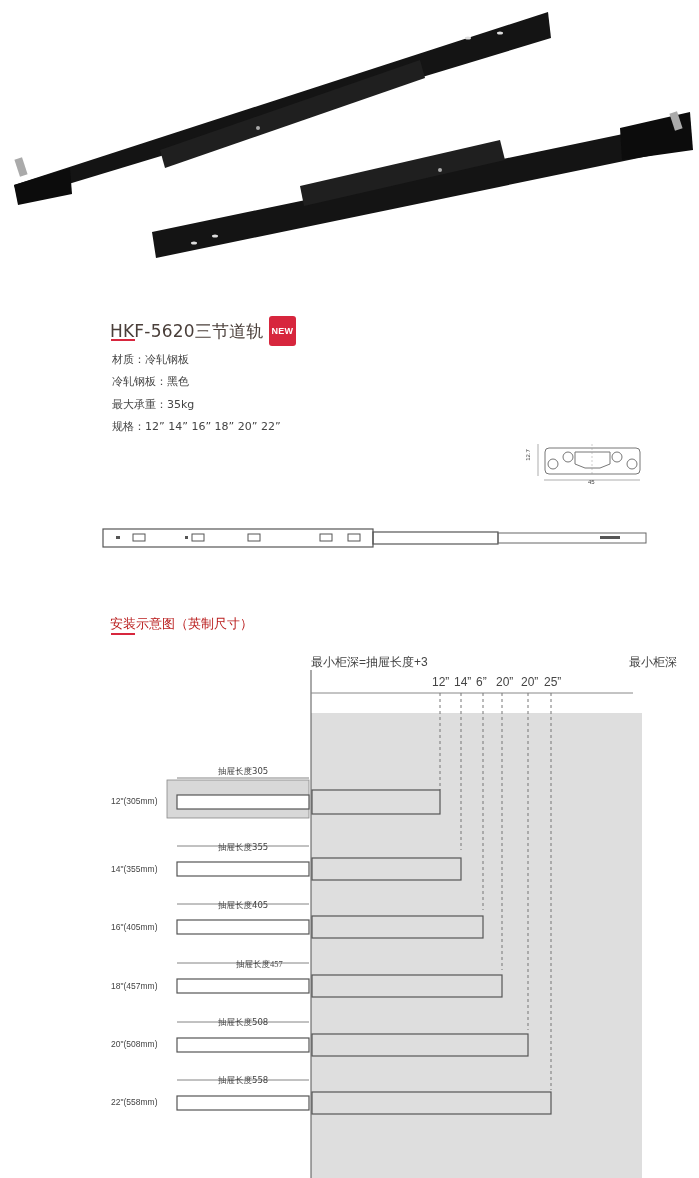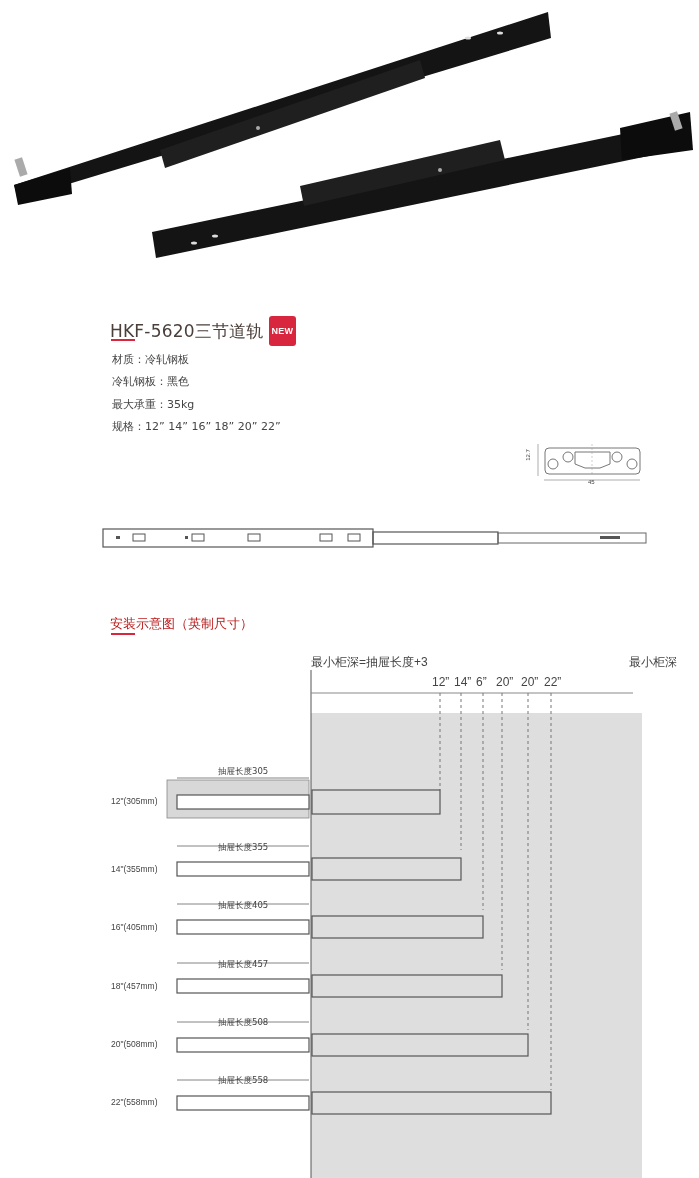--- a/index.html
+++ b/index.html
@@ -87,21 +87,21 @@
 <div class="abs red-underline" style="left:111px; top:633px;"></div>
 
 <div class="abs dim-text" style="left:311px; top:654px;">最小柜深=抽屉长度+3</div>
 <div class="abs dim-text" style="left:581px; top:654px;margin-left:48px;">最小柜深</div>
 
 <div class="abs dim-text" style="left:432px; top:675px;">12”</div>
 <div class="abs dim-text" style="left:454px; top:675px;">14”</div>
 <div class="abs dim-text" style="left:476px; top:675px;">6”</div>
 <div class="abs dim-text" style="left:496px; top:675px;">20”</div>
 <div class="abs dim-text" style="left:521px; top:675px;">20”</div>
-<div class="abs dim-text" style="left:544px; top:675px;">22”</div>
+<div class="abs dim-text" style="left:544px; top:675px;">25”</div>
 
 <svg class="abs" style="left:0; top:670px;" width="699" height="508">
   <rect x="311" y="43" width="331" height="465" fill="#dedede"></rect>
   <line x1="311" y1="0" x2="311" y2="508" stroke="#555" stroke-width="1"></line>
   <line x1="311" y1="23" x2="633" y2="23" stroke="#888" stroke-width="1"></line>
   <g stroke="#777" stroke-dasharray="3,3" stroke-width="1">
     <line x1="440" y1="23" x2="440" y2="120"></line>
     <line x1="461" y1="23" x2="461" y2="180"></line>
     <line x1="483" y1="23" x2="483" y2="240"></line>
     <line x1="502" y1="23" x2="502" y2="300"></line>
@@ -132,18 +132,18 @@
       <line x1="177" y1="410" x2="309" y2="410"></line>
   </g>
 </svg>
 
 <div class="abs len-label" style="left:218px; top:766px;">抽屉长度305</div>
 <div class="abs size-label" style="top:796px;">12"(305mm)</div>
 <div class="abs len-label" style="left:218px; top:842px;">抽屉长度355</div>
 <div class="abs size-label" style="top:864px;">14"(355mm)</div>
 <div class="abs len-label" style="left:218px; top:900px;">抽屉长度405</div>
 <div class="abs size-label" style="top:922px;">16"(405mm)</div>
-<div class="abs len-label" style="left:218px; top:959px;">抽屉长度457</div>
+<div class="abs len-label" style="left:236px; top:959px;font-family:Liberation Serif, serif;">抽屉长度457</div>
 <div class="abs size-label" style="top:981px;">18"(457mm)</div>
 <div class="abs len-label" style="left:218px; top:1017px;">抽屉长度508</div>
 <div class="abs size-label" style="top:1039px;">20"(508mm)</div>
 <div class="abs len-label" style="left:218px; top:1075px;">抽屉长度558</div>
 <div class="abs size-label" style="top:1097px;">22"(558mm)</div>
 
 </body></html>

